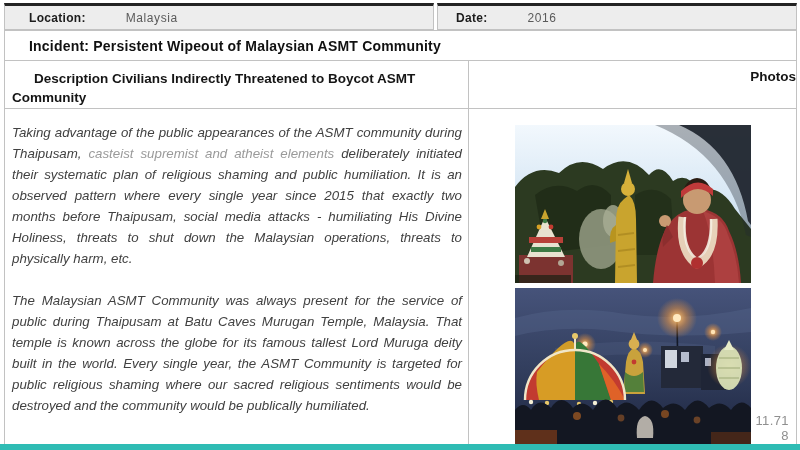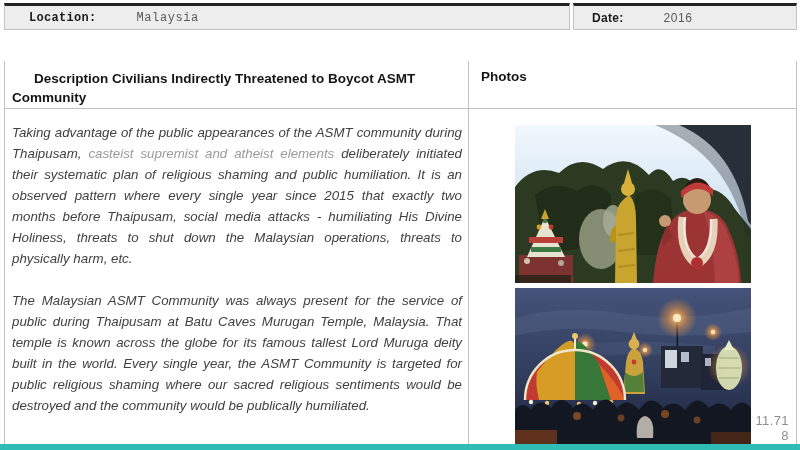--- a/index.html
+++ b/index.html
@@ -5,42 +5,42 @@
   * { margin:0; padding:0; box-sizing:border-box; }
   html,body { width:800px; height:450px; }
   body { font-family:"Liberation Sans", sans-serif; background:#ffffff; overflow:hidden; }
 
   .slide { position:relative; width:800px; height:450px; background:#fff; }
 
   
   .meta-row { position:absolute; top:3px; left:4px; right:3px; height:27px; display:flex; gap:3px; }
   .meta-cell { background:#ededed; border:1px solid #c2c2c2; border-top:3px solid #232323;
                display:flex; align-items:center; font-size:12px; }
-  .meta-location { width:566px; padding-left:24px;font-family:Liberation Mono, monospace; }
+  .meta-location { width:430px; padding-left:24px; }
   .meta-date { flex:1; padding-left:18px; }
   .meta-label { font-weight:bold; color:#1c1c1c; letter-spacing:.3px; }
   .meta-value { color:#5a5a5a; margin-left:12px; letter-spacing:.6px;padding-left:28px; }
 
   
   .incident-row { position:absolute; top:30px; left:4px; right:3px; height:31px;
                   border:1px solid #c2c2c2; background:#fff; display:flex; align-items:center;
                   padding-left:24px; }
   .incident-title { font-weight:bold; font-size:14px; color:#111; letter-spacing:.2px; }
 
   
   .content-wrap { position:absolute; top:61px; left:4px; right:3px; bottom:6px;
                   border-left:1px solid #c2c2c2; border-right:1px solid #c2c2c2;
                   display:flex; }
   .col-left  { width:464px; border-right:1px solid #c2c2c2; display:flex; flex-direction:column; }
   .col-right { flex:1; position:relative; display:flex; flex-direction:column; }
 
   .col-header { border-bottom:1px solid #c2c2c2; font-weight:bold; font-size:13.5px;
                 color:#151515; height:48px; }
   .desc-header { padding:8px 16px 0 7px; text-indent:22px; line-height:19px; }
-  .photos-header { padding:8px 0 0 12px; }
+  .photos-header { padding:8px 0 0 12px;text-align:right; }
 
   .desc-body { padding:13px 6px 0 7px; font-size:13.3px; line-height:21px;
                text-align:justify; color:#414141; }
   .desc-body p { margin:0 0 21px 0;font-style:italic; }
   .muted-phrase { color:#9a9a9a; }
 
   .photo-stack { position:absolute; top:64px; left:46px; width:236px;
                  display:flex; flex-direction:column; gap:5px; }
   .photo { display:block; width:236px; }
 
@@ -58,20 +58,23 @@
     <div class="meta-cell meta-location">
       <span class="meta-label">Location:</span>
       <span class="meta-value">Malaysia</span>
     </div>
     <div class="meta-cell meta-date">
       <span class="meta-label">Date:</span>
       <span class="meta-value">2016</span>
     </div>
   </div>
 
+  <div class="incident-row">
+    <span class="incident-title">Incident: Persistent Wipeout of Malaysian ASMT Community</span>
+  </div>
 
   <div class="content-wrap">
 
     <div class="col-left">
       <div class="col-header desc-header">Description Civilians Indirectly Threatened to Boycot ASMT Community</div>
       <div class="desc-body">
         <p><span>Taking advantage of the public appearances of the ASMT community during Thaipusam, </span><span class="muted-phrase">casteist supremist and atheist elements</span><span> deliberately initiated their systematic plan of religious shaming and public humiliation. It is an observed pattern where every single year since 2015 that exactly two months before Thaipusam, social media attacks - humiliating His Divine Holiness, threats to shut down the Malaysian operations, threats to physically harm, etc.</span></p>
         <p>The Malaysian ASMT Community was always present for the service of public during Thaipusam at Batu Caves Murugan Temple, Malaysia. That temple is known across the globe for its famous tallest Lord Muruga  deity built in the world. Every single year, the ASMT Community is targeted for public religious shaming where our sacred religious sentiments would be destroyed and the community would be publically humiliated.</p>
       </div>
     </div>

